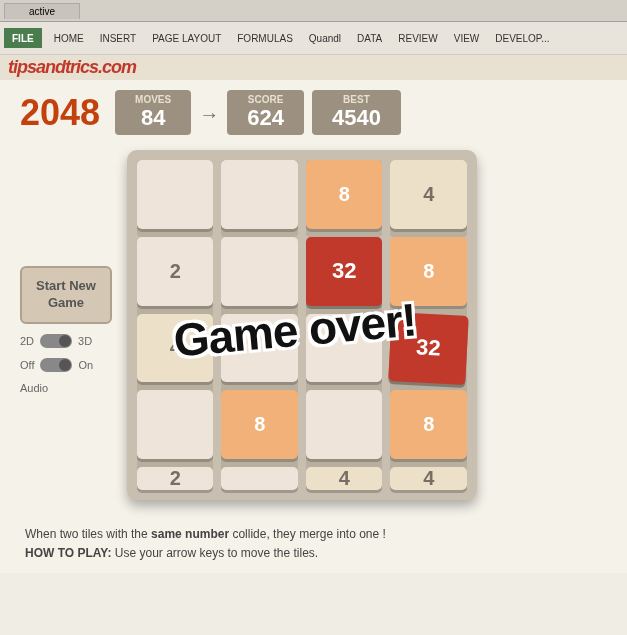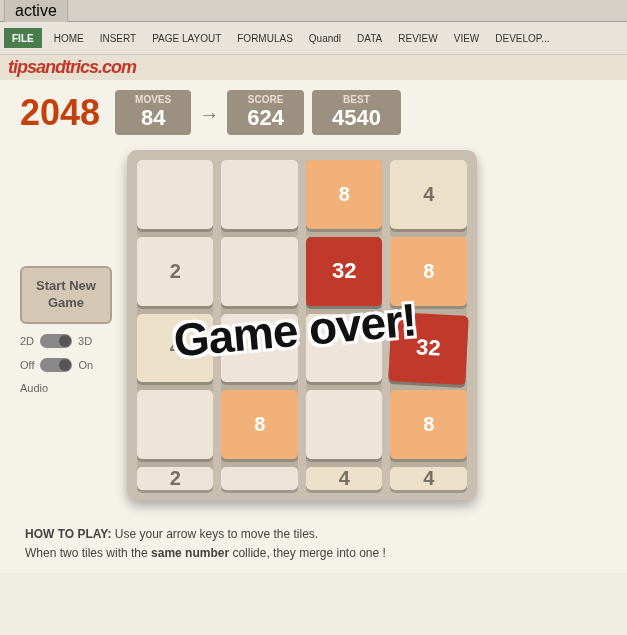--- a/index.html
+++ b/index.html
@@ -16,22 +16,22 @@
       background: #d4d0c8;
       height: 22px;
       display: flex;
       align-items: center;
       padding: 0 4px;
       gap: 2px;
       border-bottom: 1px solid #a0a0a0;
     }
     .browser-tab {
       background: #e8e4dc;
-      padding: 2px 10px;
-      font-size: 16px;
+      padding: 2px 24px;
+      font-size: 10px;
       border: 1px solid #aaa;
       border-bottom: none;
       cursor: pointer;
       text-align: center;
     }
     .browser-tab.active { background: #c8c4bc; }
 
     
     .ribbon {
       background: #e8e4dc;
@@ -352,20 +352,20 @@
           font-family:Arial Black,Arial,sans-serif;
         ">Game over!</div>
 
       </div>
     </div>
 
   </div>
 
   <div class="instructions">
     <p>
+      <span>When two tiles with the </span><strong>same number</strong><span> collide, they merge into one !</span>
+    </p>
+    <p>
       <strong>HOW TO PLAY: </strong><span>Use your arrow keys to move the tiles.</span>
     </p>
-    <p>
-      <span>When two tiles with the </span><strong>same number</strong><span> collide, they merge into one !</span>
-    </p>
   </div>
 
 </div>
 
 </body></html>

